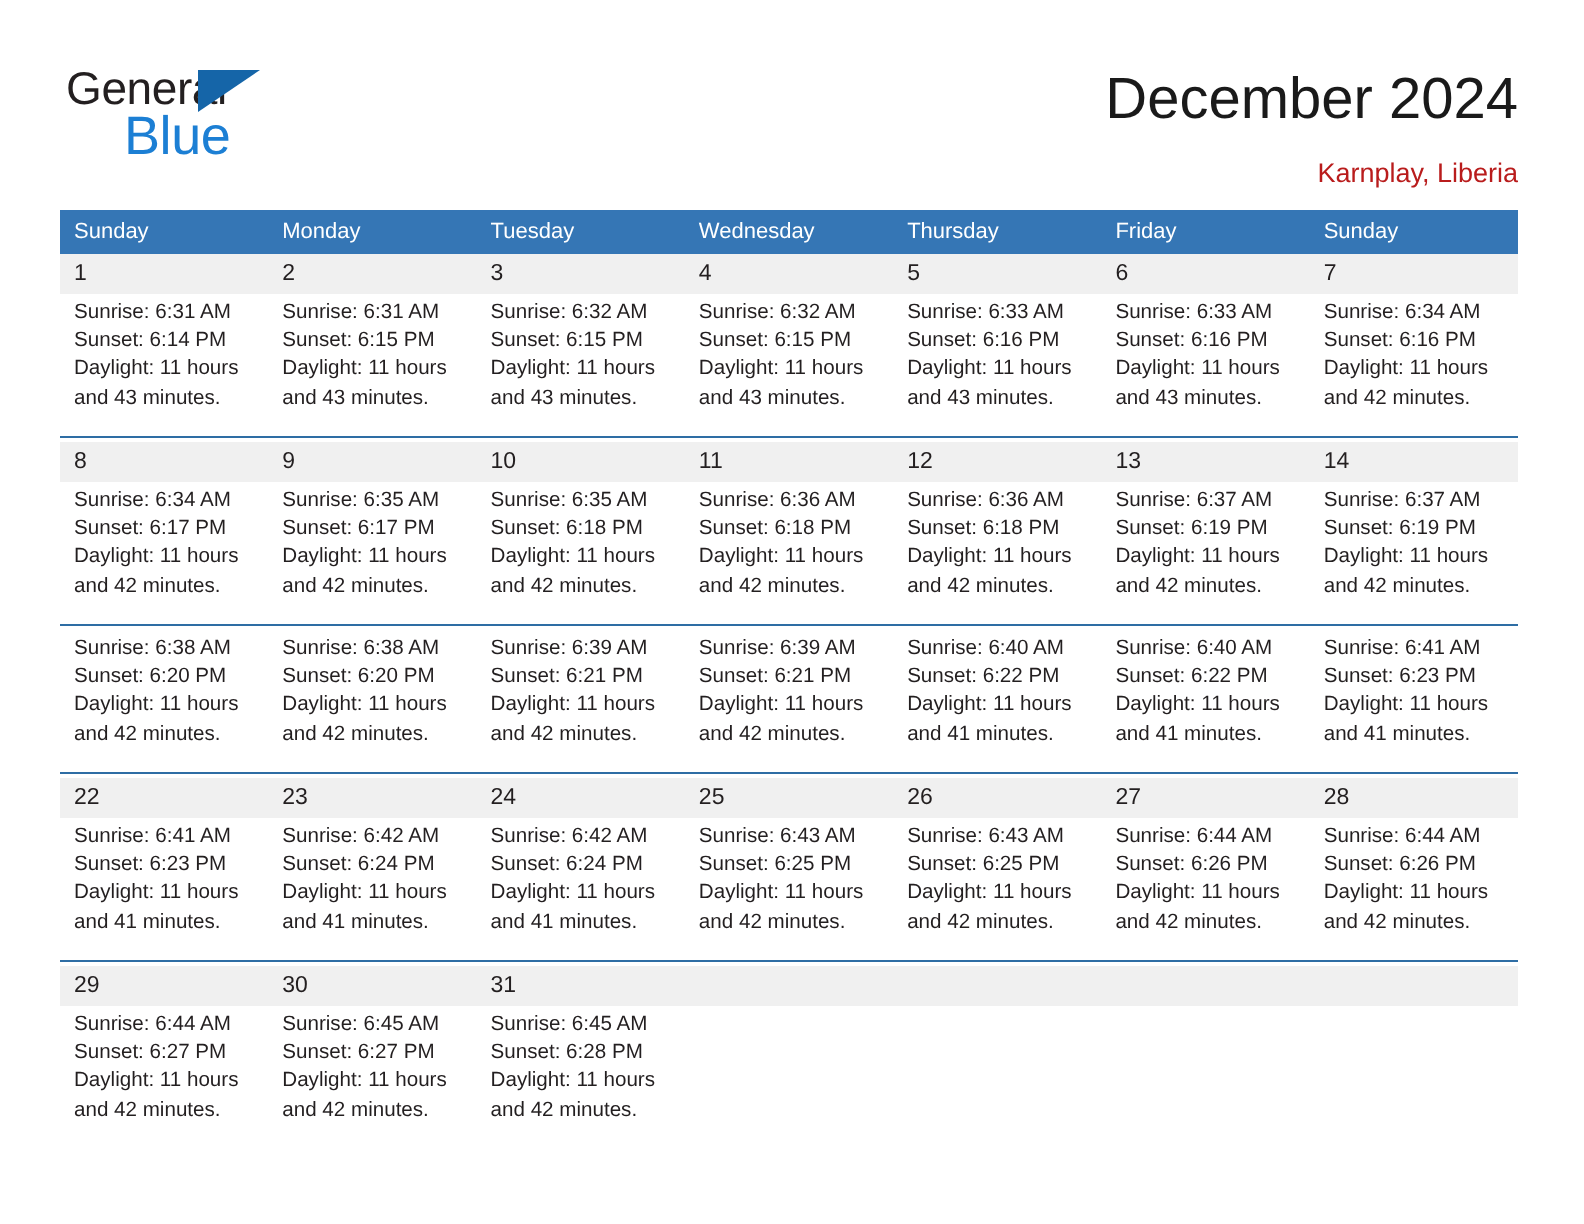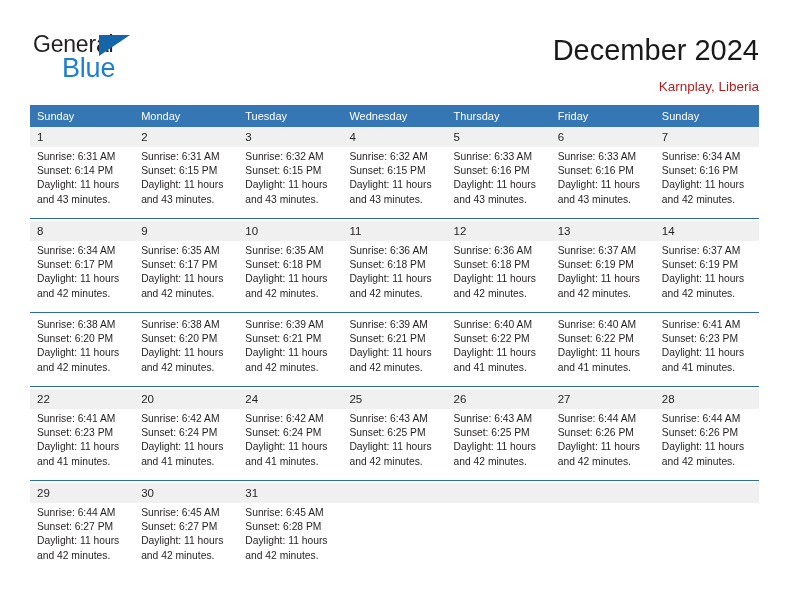--- a/index.html
+++ b/index.html
@@ -322,21 +322,21 @@
           <div class="line">Daylight: 11 hours</div>
           <div class="line">and 41 minutes.</div>
         </td>
       </tr>
 
       <tr class="week-sep">
         <td colspan="7"></td>
       </tr>
       <tr class="daynum-row">
         <td>22</td>
-        <td>20</td>
+        <td>23</td>
         <td>24</td>
         <td>25</td>
         <td>26</td>
         <td>27</td>
         <td>28</td>
       </tr>
       <tr class="info-row">
         <td>
           <div class="line">Sunrise: 6:41 AM</div>
           <div class="line">Sunset: 6:23 PM</div>

